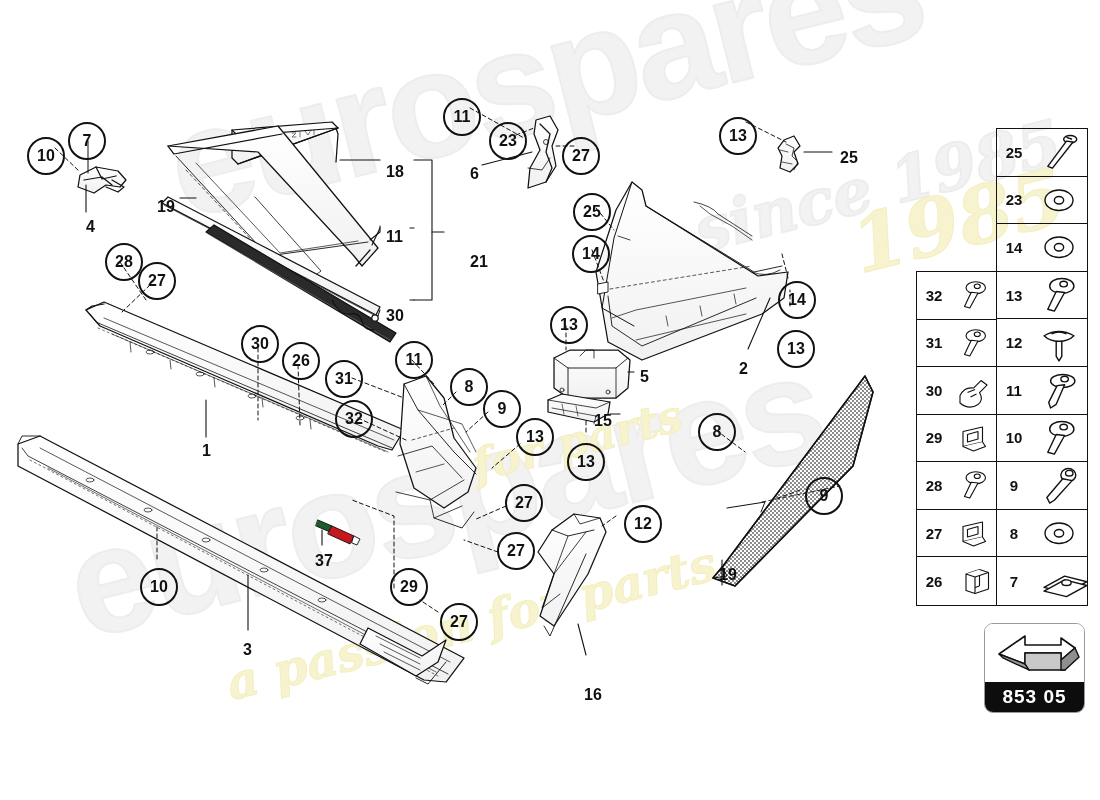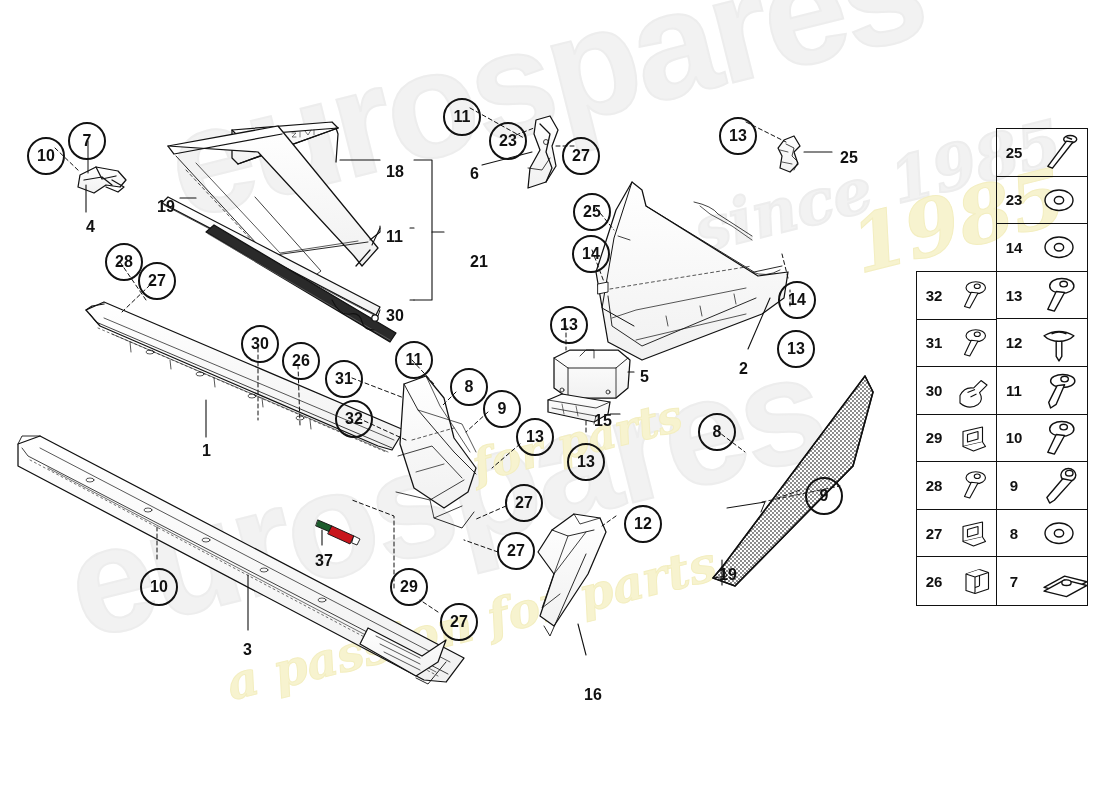--- a/index.html
+++ b/index.html
@@ -548,14 +548,25 @@
                 <path d="M20 14 L32 18 L50 12 L38 8"></path>
                 <path d="M32 18 L32 40 L20 36"></path>
                 <path d="M32 40 L50 34 L50 12"></path>
               </g>
             </svg>
           </div>
         </div>
       </div>
   </div>
 
+  <div id="badge" style="left:984px;top:623px;width:101px;height:90px;">
+    <div class="top">
+      <svg viewBox="0 0 101 58" width="101" height="58">
+        <path d="M14 30 L40 12 L40 21 L76 21 L76 14 L90 24 L76 36 L76 29 L40 29 L40 40 Z" fill="#ffffff" stroke="#111" stroke-width="1.6" stroke-linejoin="round"></path>
+        <path d="M14 30 L18 34 L44 46 L44 40 L40 40 Z" fill="#9a9a9a" stroke="#111" stroke-width="1.4"></path>
+        <path d="M44 46 L80 46 L80 36 L76 36 L76 29 L40 29 L40 40 Z" fill="#c9c9c9" stroke="#111" stroke-width="1.4"></path>
+        <path d="M80 46 L94 33 L90 24 L76 36 L76 46 Z" fill="#8f8f8f" stroke="#111" stroke-width="1.4"></path>
+      </svg>
+    </div>
+    <div class="bot">853 05</div>
+  </div>
 
 </div>
 
 </body></html>

